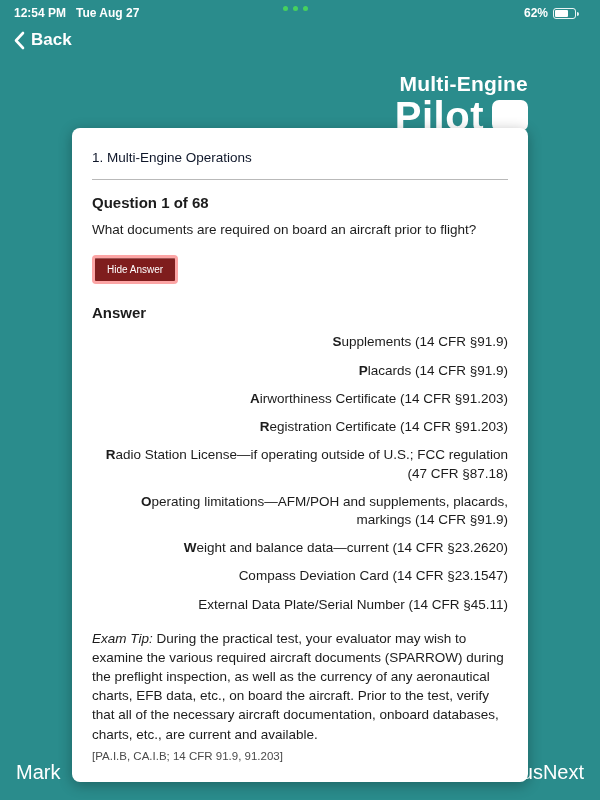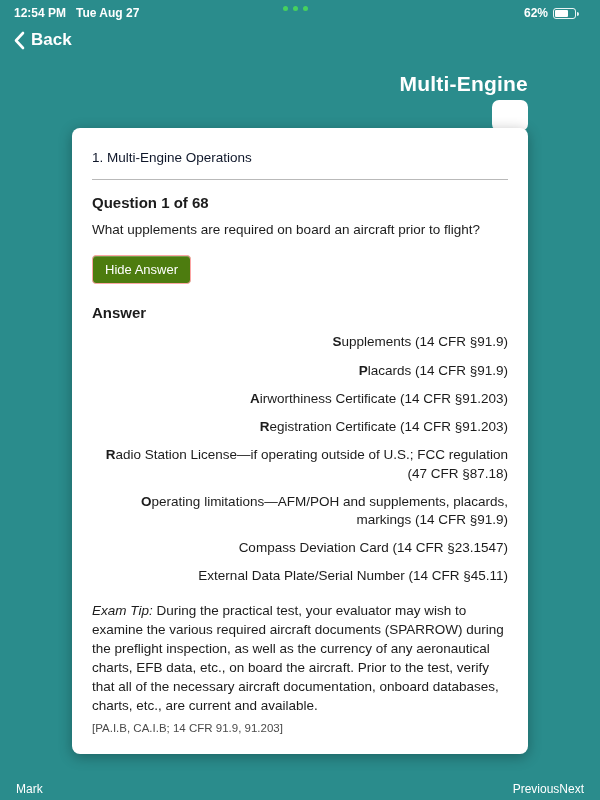--- a/index.html
+++ b/index.html
@@ -74,43 +74,43 @@
     box-shadow: 0 3px 14px rgba(0,0,0,.3);
     padding: 18px 20px 20px 20px;
     font-size: 13.5px;
   }
   .crumb { color: #0f172a; margin: 3px 0; line-height: 1.35; }
   .divider { border: none; border-top: 1px solid #b9b9b9; margin: 12px 0 14px 0; }
   .q-header { font-size: 15px; font-weight: bold; margin: 4px 0 10px 0; }
   .q-text { line-height: 1.35; }
   .hide-btn {
     margin: 16px 0 20px 0;
-    background: #4d7c0f; color: #fff;
-    border: 1px solid #fca5a5; border-radius: 4px;
-    padding: 6px 12px; font-size: 13px;
+    background: #7f1d1d; color: #fff;
+    border: 3px solid #fca5a5; border-radius: 4px;
+    padding: 6px 12px; font-size: 10px;
     font-family: "Liberation Sans", sans-serif;
     cursor: pointer;
     box-shadow: inset 0 1px 0 rgba(255,255,255,.25);
   }
   .a-header { font-size: 15px; font-weight: bold; margin-bottom: 12px; }
   .item {
     margin: 10px 0; line-height: 1.35;
     padding-left: 12px; text-indent: -12px; text-align: right;
   }
   .item strong { font-weight: bold; }
   .exam-tip { margin-top: 15px; line-height: 1.42; }
   .exam-tip em { font-style: italic; }
   .reference { margin-top: 6px; font-size: 11.5px; color: #4a4a4a; }
 
   
   .bottombar {
     position: absolute; left: 0; right: 0; bottom: 0;
     display: flex; justify-content: space-between; align-items: flex-start;
-    padding: 14px 16px 4px 16px;
-    font-size: 12px; color: #fff;
+    padding: 14px 16px 16px 16px;
+    font-size: 20px; color: #fff;
   }
   .bb-right { display: flex; }
   .bb-btn { cursor: pointer; }
 </style>
 </head>
 <body>
 
 <div class="statusbar">
   <div class="sb-left">
     <span>12:54 PM</span>
@@ -132,39 +132,41 @@
 <div class="navrow">
   <svg width="11" height="19" viewBox="0 0 11 19">
     <polyline points="9,2 2,9.5 9,17" fill="none" stroke="#fff" stroke-width="2.6" stroke-linecap="round" stroke-linejoin="round"></polyline>
   </svg>
   <span>Back</span>
 </div>
 
 <div class="logo">
   <div class="logo-line1">Multi-Engine</div>
   <div class="logo-line2">
+    <span class="logo-pilot">Pilot</span>
     <span class="bubble"></span>
   </div>
   <div class="logo-line3">CHECKRIDE</div>
 </div>
 
 <div class="card">
   <div class="crumb">1. Multi-Engine Operations</div>
   <hr class="divider">
   <div class="q-header">Question 1 of 68</div>
-  <div class="q-text">What upplements are required on board an aircraft prior to flight?</div>
+  <div class="q-text">What documents are required on board an aircraft prior to flight?</div>
   <button class="hide-btn">Hide Answer</button>
   <div class="a-header">Answer</div>
 
   <p class="item"><strong>S</strong><span>upplements (14 CFR §91.9)</span></p>
   <p class="item"><strong>P</strong><span>lacards (14 CFR §91.9)</span></p>
   <p class="item"><strong>A</strong><span>irworthiness Certificate (14 CFR §91.203)</span></p>
   <p class="item"><strong>R</strong><span>egistration Certificate (14 CFR §91.203)</span></p>
   <p class="item"><strong>R</strong><span>adio Station License—if operating outside of U.S.; FCC regulation (47 CFR §87.18)</span></p>
   <p class="item"><strong>O</strong><span>perating limitations—AFM/POH and supplements, placards, markings (14 CFR §91.9)</span></p>
+  <p class="item"><strong>W</strong><span>eight and balance data—current (14 CFR §23.2620)</span></p>
   <p class="item"><strong></strong><span>Compass Deviation Card (14 CFR §23.1547)</span></p>
   <p class="item"><strong></strong><span>External Data Plate/Serial Number (14 CFR §45.11)</span></p>
 
   <p class="exam-tip"><em>Exam Tip:</em><span> During the practical test, your evaluator may wish to examine the various required aircraft documents (SPARROW) during the preflight inspection, as well as the currency of any aeronautical charts, EFB data, etc., on board the aircraft. Prior to the test, verify that all of the necessary aircraft documentation, onboard databases, charts, etc., are current and available.</span></p>
 
   <div class="reference">[PA.I.B, CA.I.B; 14 CFR 91.9, 91.203]</div>
 </div>
 
 <div class="bottombar">
   <span class="bb-btn">Mark</span>

